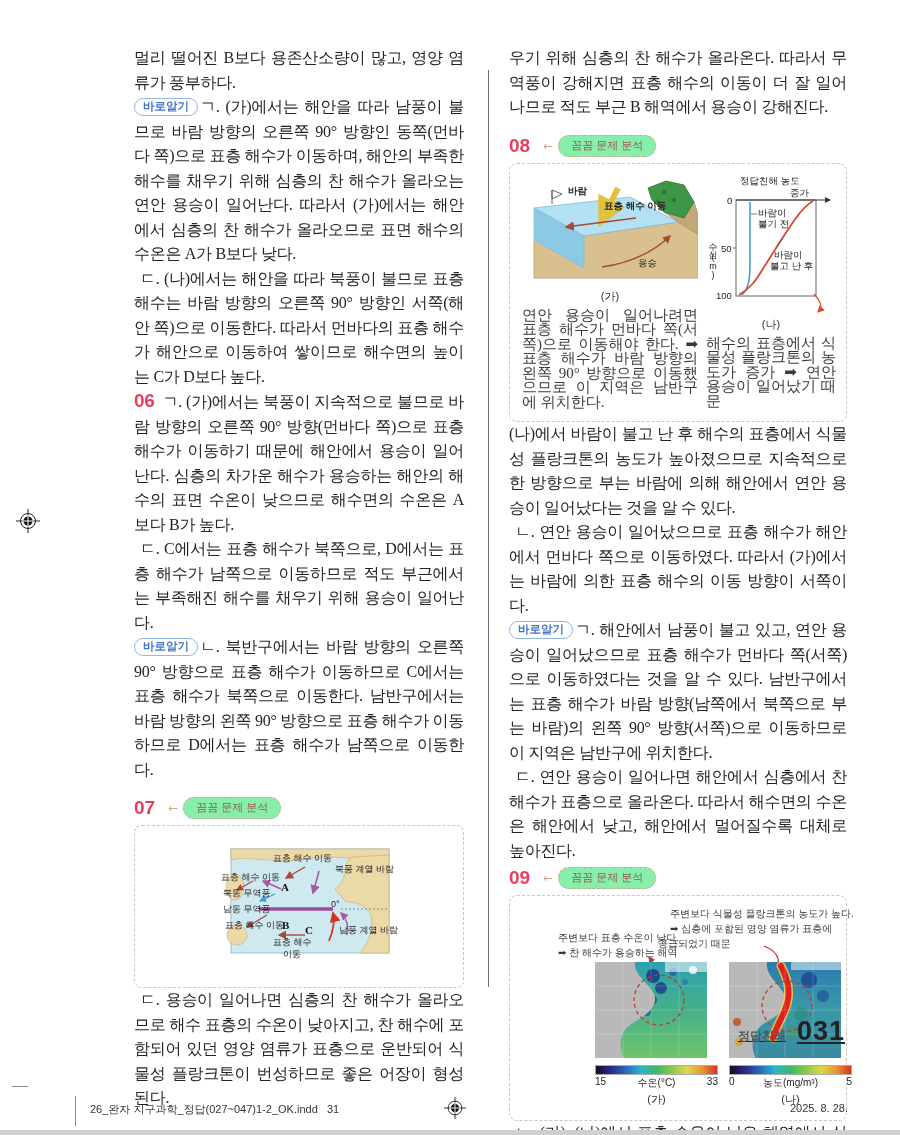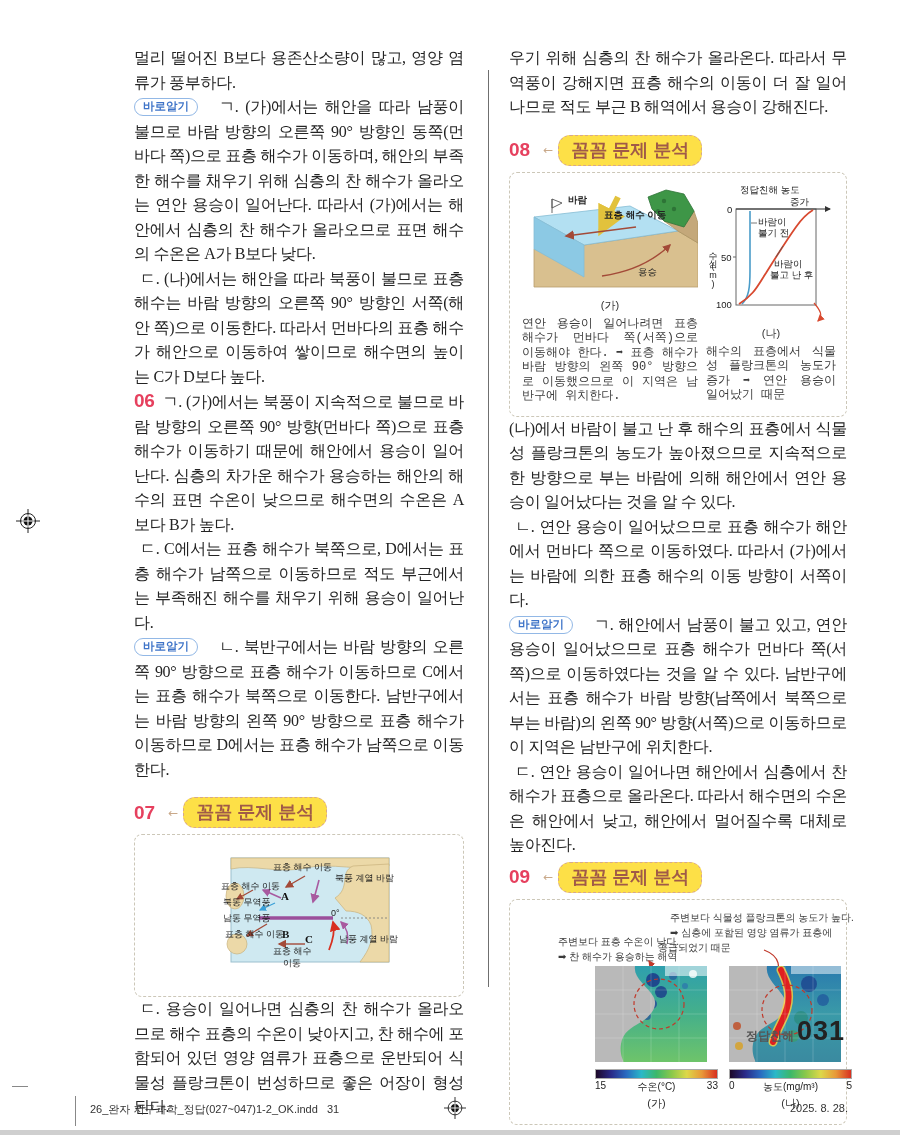--- a/index.html
+++ b/index.html
@@ -12,59 +12,59 @@
   .col-left{left:134px;width:330px;}
   .col-right{left:509px;width:338px;}
   .divider{position:absolute;left:488px;top:70px;width:1px;height:917px;background:#6f6f6f;}
 
   
   p.bp{margin:0;font-size:16px;line-height:24.5px;text-align:justify;letter-spacing:-0.3px;}
   p.ind{text-indent:6px;}
   .qnum{font-family:"Liberation Sans",sans-serif;font-weight:bold;font-size:19px;color:#e6405e;margin-right:8px;}
   .badge{display:inline-block;font-family:"Liberation Sans",sans-serif;font-size:11.5px;font-weight:bold;
          color:#3f74c8;border:1.2px solid #92b8e6;border-radius:10px;padding:0 8px 1px;line-height:15px;
-         vertical-align:2px;margin-right:21px;background:#fff;letter-spacing:0;}
+         vertical-align:2px;margin-right:2px;background:#fff;letter-spacing:0;}
   .mt30{margin-top:30px;} .mt15{margin-top:15px;} .mt12{margin-top:12px;} .mt11{margin-top:11px;}
 
   
   .analysis-head{display:flex;align-items:center;gap:5px;margin-bottom:6px;}
   .conn{font-family:"DejaVu Sans",sans-serif;font-size:12px;color:#c9a98a;}
-  .analysis-pill{font-family:"Liberation Sans",sans-serif;font-size:18px;font-weight:bold;color:#a05a48;
-                 border:1.4px dashed #d8a88a;border-radius:12px;padding:2px 12px 3px;background:#fde047;}
+  .analysis-pill{font-family:"Liberation Sans",sans-serif;font-size:11px;font-weight:normal;color:#a05a48;
+                 border:1.4px dashed #d8a88a;border-radius:12px;padding:2px 12px 3px;background:#86efac;}
   .dashed-box{border:1.5px dashed #ccc7b8;border-radius:8px;padding:10px 12px 12px;background:#fff;}
   .bullets{margin:0;padding:0;list-style:none;font-family:"Liberation Sans",sans-serif;font-size:13px;
            line-height:19.5px;color:#333;}
   .bullets li{padding-left:11px;position:relative;text-align:justify;}
   .bullets li::before{content:"\2022";position:absolute;left:0;color:#333;}
 
   
   .map-fig{position:relative;width:196px;height:130px;margin:9px auto 0;font-family:"Liberation Sans",sans-serif;}
   .map-fig svg{position:absolute;left:0;top:0;}
   .map-fig .lbl{position:absolute;font-size:9px;color:#1c1c1c;white-space:nowrap;line-height:10px;}
   .map-fig .pt{position:absolute;font-family:"Liberation Serif",serif;font-size:11px;font-weight:bold;color:#111;}
 
   
   .figrow{display:flex;gap:8px;align-items:flex-start;}
   .figcell{position:relative;}
   .figcell .lbl{position:absolute;font-family:"Liberation Sans",sans-serif;font-size:9.5px;color:#222;white-space:nowrap;line-height:10px;}
   .figlabel{font-family:"Liberation Sans",sans-serif;font-size:11px;color:#333;text-align:center;margin:3px 0 4px;}
-  .figcap{font-family:Liberation Mono, monospace;font-size:12px;line-height:14.5px;color:#3a3a3a;text-align:justify;}
+  .figcap{font-family:Liberation Serif, serif;font-size:15px;line-height:14.5px;color:#3a3a3a;text-align:justify;}
   .yaxis{position:absolute;left:0;top:62px;writing-mode:vertical-rl;text-orientation:upright;
          font-family:"Liberation Sans",sans-serif;font-size:9px;color:#222;letter-spacing:-1px;}
 
   
   .box09-inner{position:relative;height:202px;}
   .ann{position:absolute;font-family:"Liberation Sans",sans-serif;font-size:10px;color:#3a3a3a;white-space:nowrap;line-height:15px;}
   .sat{position:absolute;width:123px;padding-left:20px;}
   .scalebar{height:8px;border:1px solid #aaa;margin-top:3px;
             background:linear-gradient(90deg,#1d0828,#2a2a88,#2a6ac0,#2ab8c8,#3cb86a,#8ac84a,#ddd84a,#e89838,#d83020);}
   .scalelbl{display:flex;justify-content:space-between;font-family:"Liberation Sans",sans-serif;
             font-size:10px;color:#222;margin-top:1px;}
   .satcap{font-family:"Liberation Sans",sans-serif;font-size:11px;color:#333;text-align:center;margin-top:2px;}
-  .brand-wrap{position:absolute;right:55px;top:1016px;display:flex;align-items:baseline;gap:3px;}
+  .brand-wrap{position:absolute;right:55px;top:1016px;display:flex;align-items:baseline;gap:11px;text-decoration:underline;}
   .brand-name{font-family:"Liberation Sans",sans-serif;font-size:12px;font-weight:bold;color:#555;}
   .brand-page{font-family:"Liberation Sans",sans-serif;font-size:27px;font-weight:bold;color:#222;letter-spacing:1px;}
   .footer-file{position:absolute;left:90px;top:1102px;font-family:"Liberation Sans",sans-serif;font-size:11px;color:#333;white-space:pre;}
   .footer-date{position:absolute;right:52px;top:1102px;font-family:"Liberation Sans",sans-serif;font-size:11px;color:#333;}
   .footer-tick{position:absolute;left:75px;top:1096px;width:1px;height:30px;background:#888;}
   .corner-tick{position:absolute;left:12px;top:1086px;width:16px;height:1px;background:#888;}
   .regmark{position:absolute;}
 </style>
 </head>
 <body>

